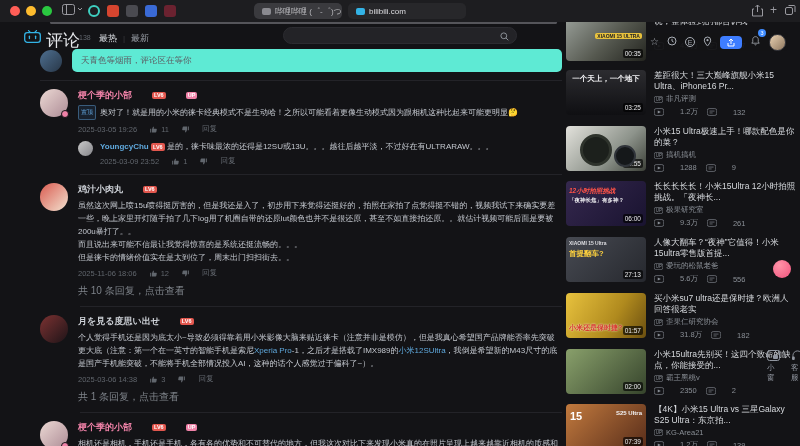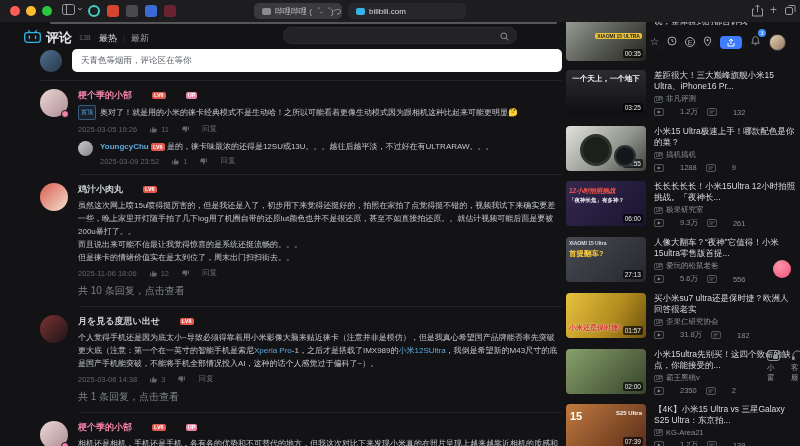--- a/index.html
+++ b/index.html
@@ -22,39 +22,39 @@
   .tab.inactive{left:254px;width:88px;background:#3a3a3e;color:#b9b9bd;}
   .tab.active{left:348px;width:118px;background:#27272a;color:#dcdce0;}
   .favicon{width:9px;height:7px;border-radius:2px;flex:none}
   .favicon.gray{background:#8a8a90}
   .favicon.blue{background:var(--brand-blue)}
   .content-top-bar{position:absolute;left:50px;top:21px;width:507px;height:3px;border-radius:2px;background:#55555a;z-index:25;}
 
   
   .page{position:absolute;top:22px;left:0;width:800px;height:424px;background:#131316;}
   .pg-logo{position:absolute;left:24px;top:7px;}
-  .pg-title{position:absolute;left:46px;top:7px;font-size:13px;font-weight:bold;color:#e4e6ea;}
+  .pg-title{position:absolute;left:46px;top:7px;font-size:17px;font-weight:normal;color:#e4e6ea;}
   .pg-count{position:absolute;left:79px;top:12px;font-size:7px;color:#61666d;}
   .sort{position:absolute;left:99px;top:10px;font-size:9px;color:#9ba0a8;display:flex;gap:6px;align-items:center}
   .sort .active{color:#dcdfe4}
   .sort .div{color:#3a3a40;font-size:8px}
   .searchbar{position:absolute;left:283px;top:5px;width:234px;height:17px;border-radius:9px;background:#232327;border:1px solid #2c2c31;display:flex;align-items:center;justify-content:flex-end;padding:0 7px;}
   .overlay-icons{position:absolute;left:648px;top:11px;height:18px;display:flex;align-items:center;gap:8px;z-index:12;background:rgba(19,19,22,.92);padding:0 2px;border-radius:4px;}
   .oi{color:#a8adb5;font-size:10px;line-height:1}
   .e-badge{width:10px;height:10px;border:1px solid #a8adb5;border-radius:50%;font-size:7px;color:#a8adb5;display:flex;align-items:center;justify-content:center}
   .share-btn{width:22px;height:13px;border-radius:4px;background:var(--share-blue);display:flex;align-items:center;justify-content:center;}
   .bell-wrap{position:relative}
   .noti-badge{position:absolute;top:-4px;right:-5px;min-width:8px;height:8px;border-radius:4px;background:#3e8bff;color:#fff;font-size:5.5px;display:flex;align-items:center;justify-content:center;padding:0 1px;}
   .top-avatar{width:17px;height:17px;border-radius:50%;background:linear-gradient(135deg,#e8d0b0,#8f7860);border:1px solid #3a3a40;}
 
   
   .comments{position:absolute;left:40px;top:27px;width:522px;}
   .cbox{display:flex;gap:10px;align-items:center;}
   .cbox-avatar{width:22px;height:22px;border-radius:50%;background:linear-gradient(135deg,#4e6f90,#283748);flex:none}
-  .cbox-input{flex:1;height:23px;border-radius:5px;background:#ffffff;color:#5c6066;font-size:8.5px;display:flex;align-items:center;padding:0 9px;}
+  .cbox-input{flex:1;height:23px;border-radius:5px;background:#5eead4;color:#5c6066;font-size:8.5px;display:flex;align-items:center;padding:0 9px;}
   .divider{border-bottom:1px solid #232328;margin-top:8px;}
   .divider.ind{margin-left:40px;}
   .comment{display:flex;gap:10px;padding-top:8px;}
   .c-avatar{width:28px;height:28px;border-radius:50%;flex:none;position:relative}
   .av1{background:linear-gradient(135deg,#ecd9d4,#ad8c96)}
   .av2{background:linear-gradient(135deg,#da5b50,#f2e2d0)}
   .av3{background:linear-gradient(135deg,#7c3232,#1e1418)}
   .av-badge{position:absolute;right:-1px;bottom:-1px;width:8px;height:8px;border-radius:50%;background:var(--accent-pink);border:1px solid #131316;}
   .c-body{flex:1;min-width:0}
   .c-user{font-size:9px;font-weight:bold;color:#ced2d8;display:flex;gap:20px;align-items:center}

